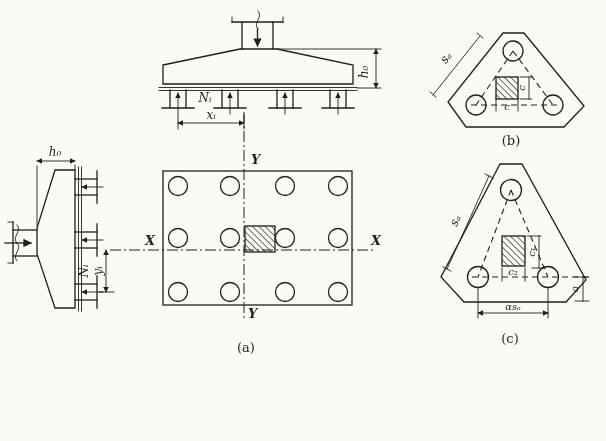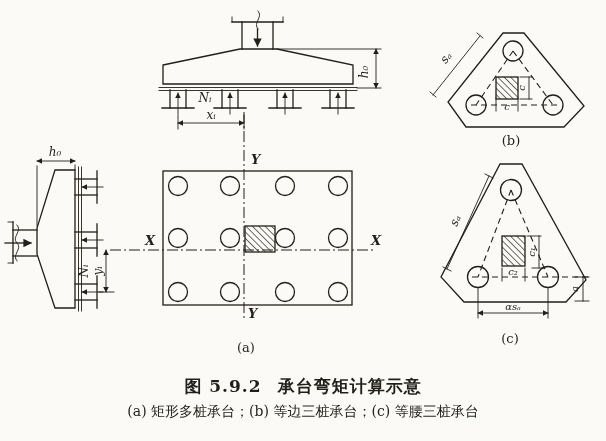--- a/index.html
+++ b/index.html
@@ -237,18 +237,14 @@
     <g>
       <line class="th" x1="575" y1="277" x2="589" y2="277"></line>
       <line class="th" x1="575" y1="301" x2="589" y2="301"></line>
       <line class="th" x1="583" y1="277" x2="583" y2="301"></line>
       <text class="lbs" x="578" y="289" text-anchor="middle" transform="rotate(-90 578 289)">a</text>
     </g>
     <text class="tag" x="510" y="343" text-anchor="middle">(c)</text>
   </g>
 </svg>
 
-<div class="cap1">
-  <span class="num">图 5.9.2</span><span>承台弯矩计算示意</span>
+
 </div>
-<div class="cap2">(a) 矩形多桩承台；(b) 等边三桩承台；(c) 等腰三桩承台</div>
-
-</div>
 
 </body></html>

